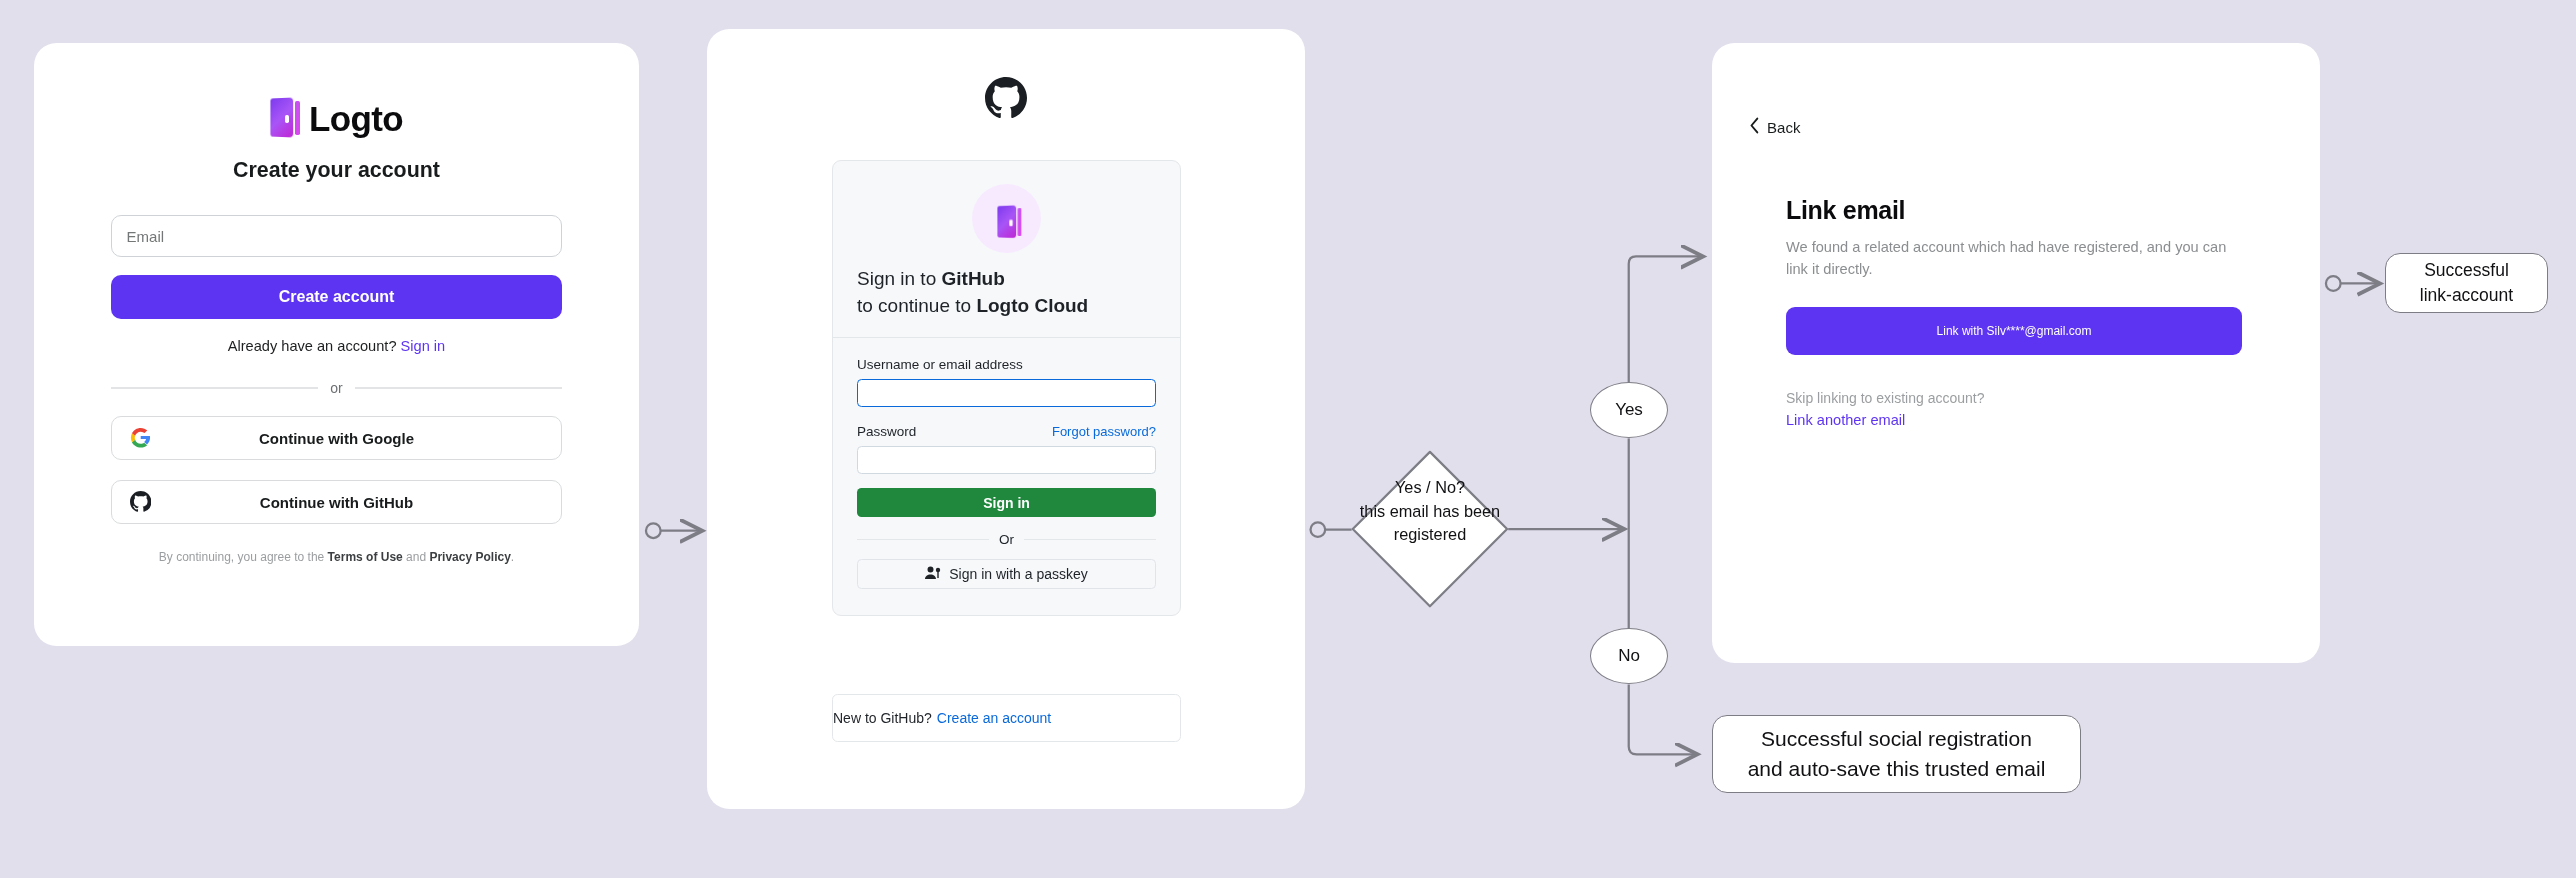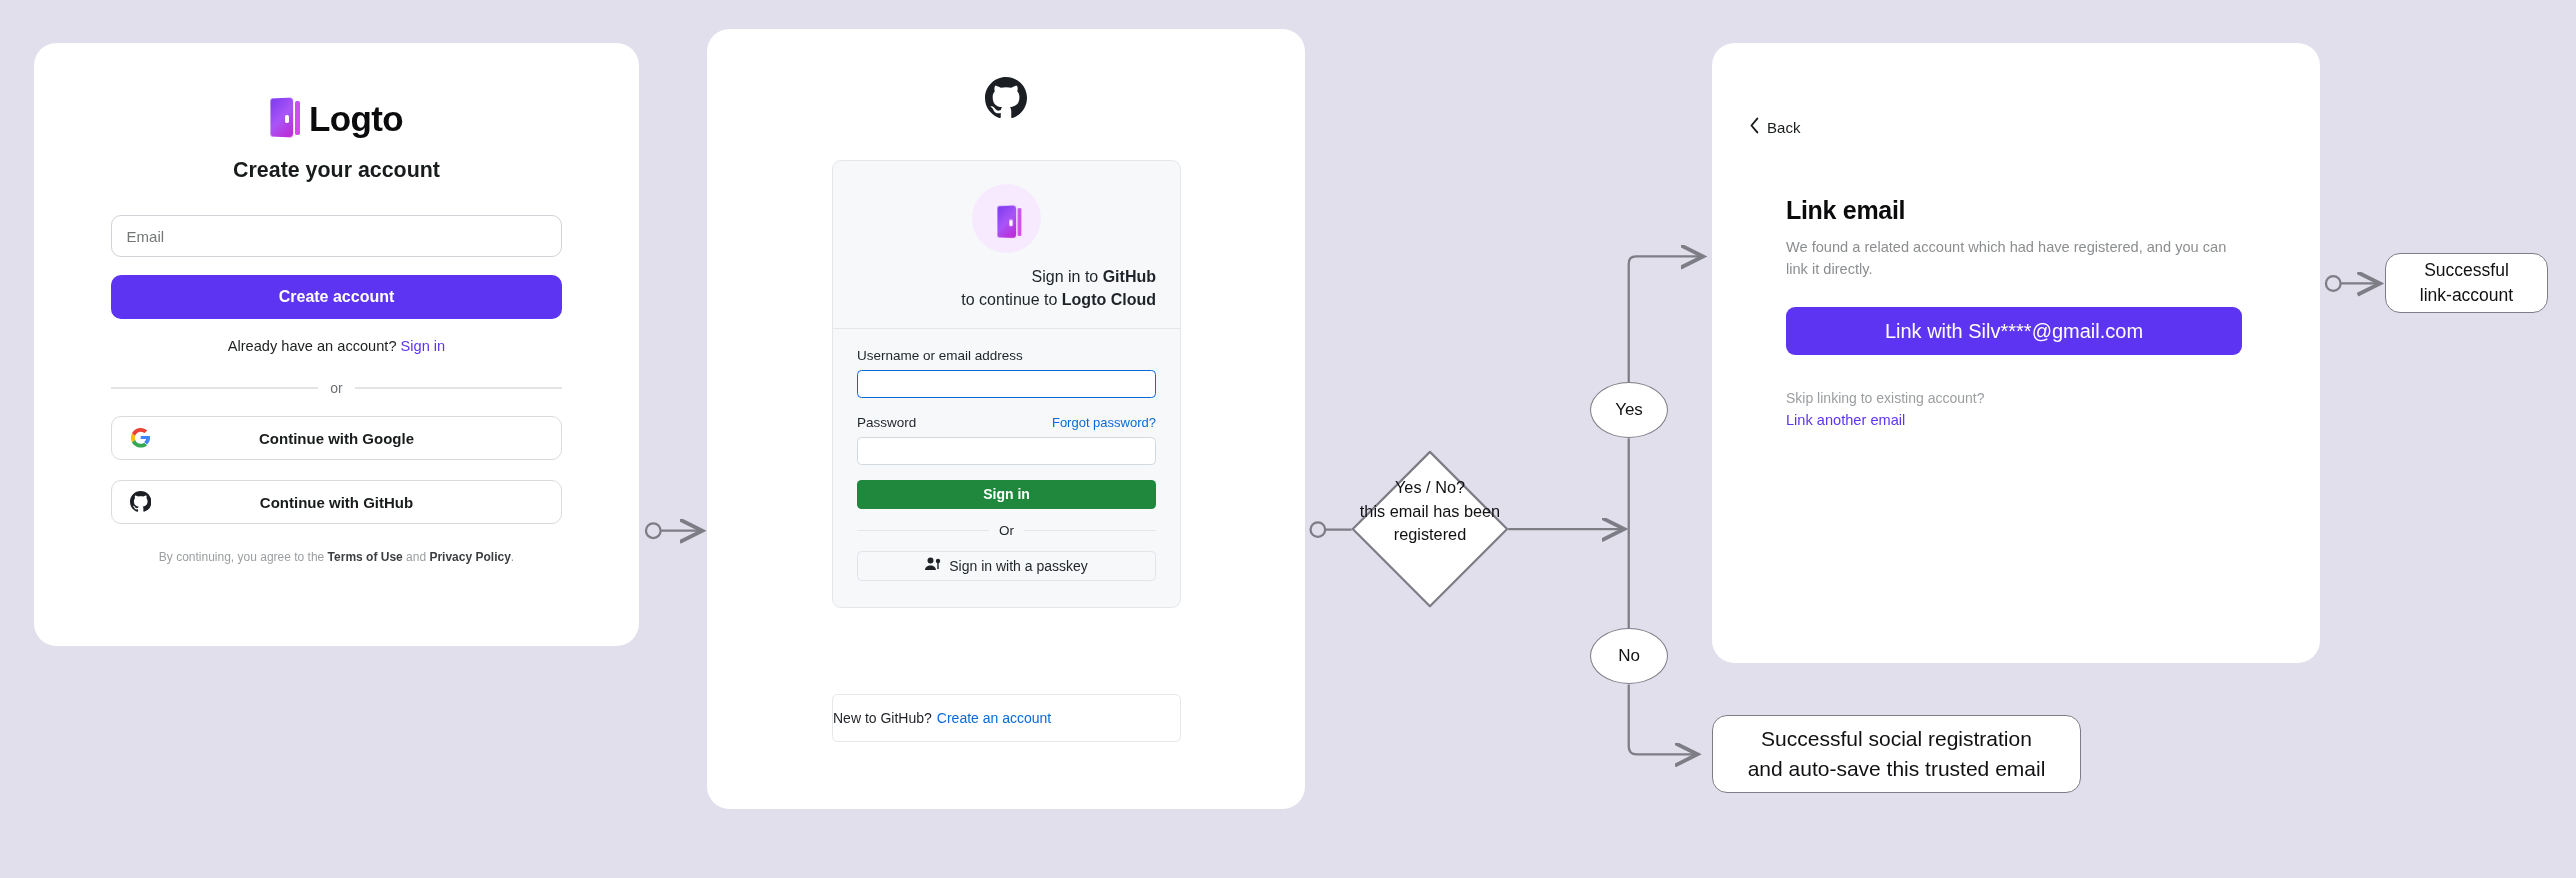--- a/index.html
+++ b/index.html
@@ -82,21 +82,21 @@
     position: absolute; left: 125px; top: 131px; width: 349px;
     background: #f6f8fa; border: 1.1px solid #e4e7ea; border-radius: 9px;
     padding: 22.5px 24px 26px 24px;
   }
   .gh-avatar {
     width: 69px; height: 69px; border-radius: 50%;
     background: #f7eaff; margin: 0 auto;
     display: flex; align-items: center; justify-content: center;
   }
   .gh-avatar .logo-mark { width: 22.5px; height: 32px; transform: scale(.82); }
-  .gh-head { text-align: right; margin-top: 12.4px; font-size: 16px; color: #1f2328; line-height: 1.45; }
+  .gh-head { text-align: left; margin-top: 12.4px; font-size: 19px; color: #1f2328; line-height: 1.45; }
   .gh-head b { font-weight: 700; }
   .gh-rule { height: 1.1px; background: #e4e7ea; margin: 17px -24px 0 -24px; }
 
   .gh-label { font-size: 13.5px; color: #1f2328; margin-top: 19px; }
   .gh-label-row { display: flex; justify-content: space-between; align-items: baseline; margin-top: 17px; }
   .gh-link { font-size: 13px; color: #0969da; text-decoration: none; }
   .gh-input {
     margin-top: 6.8px; width: 100%; height: 28px; background: #ffffff;
     border: 1.1px solid #d1d9e0; border-radius: 4.5px;
   }
@@ -129,21 +129,21 @@
   .lk-back {
     position: absolute; left: 37px; top: 74px;
     display: flex; align-items: center; gap: 6.8px;
     font-size: 15px; color: #191c1d; cursor: pointer;
   }
   .lk-body { position: absolute; left: 74px; top: 153px; width: 460px; }
   .lk-title { font-size: 25px; font-weight: 700; color: #0b0b0d; letter-spacing: -0.3px; }
   .lk-desc { margin-top: 12.4px; font-size: 14.6px; line-height: 1.5; color: #8b8e90; width: 445px; }
   .lk-btn {
     margin-top: 26px; width: 456px; height: 48px; background: #5d34f2;
-    border: none; border-radius: 9px; color: #fff; font-size: 20px; font-weight: 500;
+    border: none; border-radius: 9px; color: #fff; font-size: 12px; font-weight: 500;
     display: flex; align-items: center; justify-content: center;
     font-family: "Liberation Sans", sans-serif; cursor: pointer;
   }
   .lk-skip { margin-top: 35px; font-size: 14px; color: #9b9ea0; }
   .lk-alt { margin-top: 5.6px; font-size: 14.6px; color: #5d34f2; text-decoration: none; display: inline-block; cursor: pointer; }
 
   
   .flow-svg { position: absolute; left: 0; top: 0; width: 2576px; height: 879px; pointer-events: none; }
 
   .node-box {

